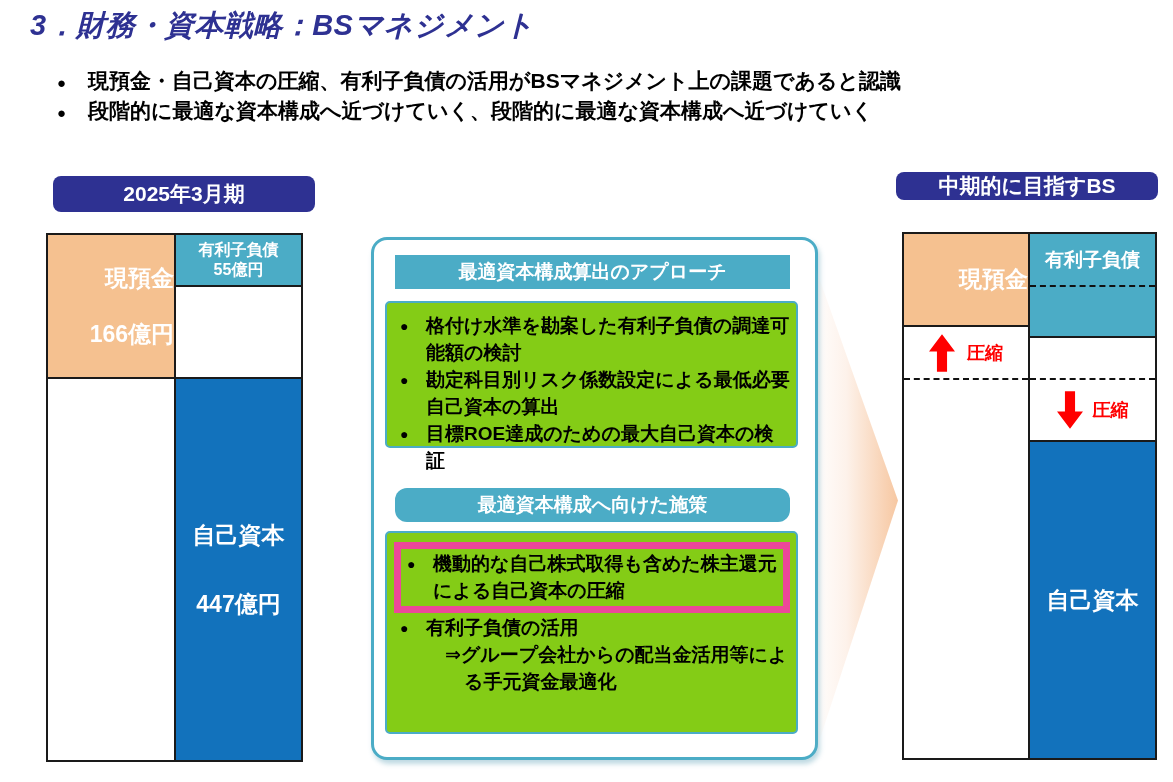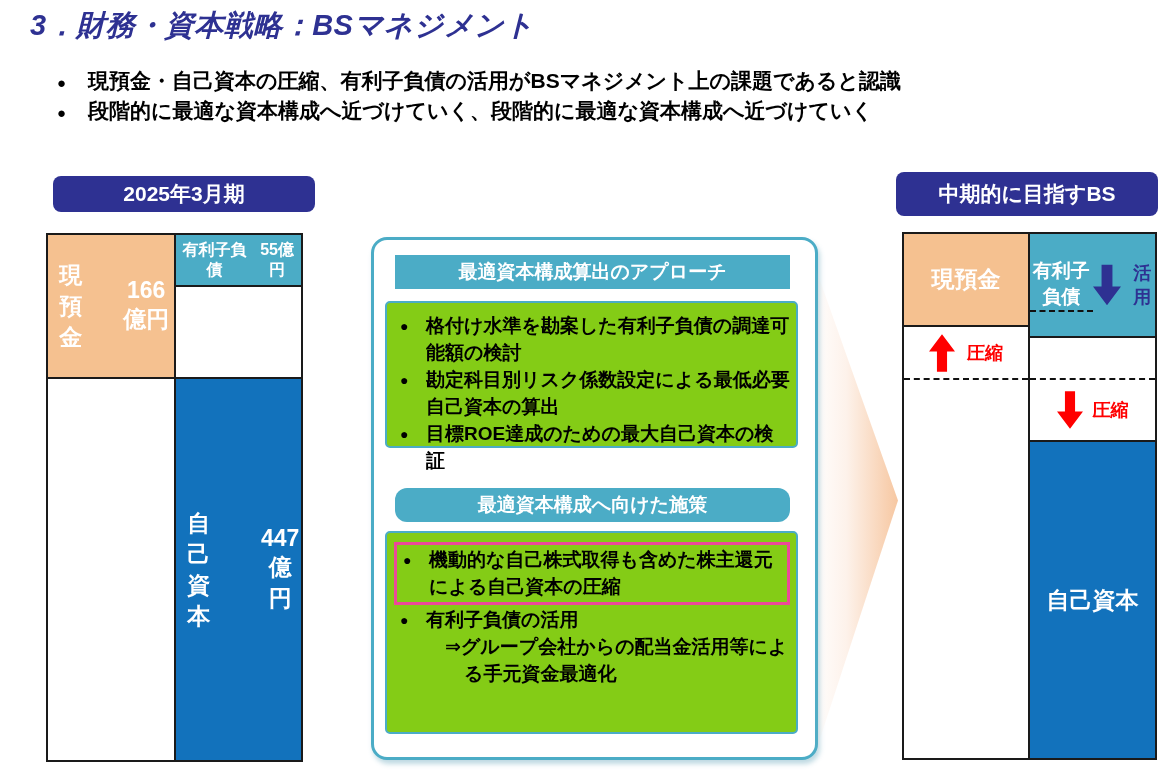--- a/index.html
+++ b/index.html
@@ -11,28 +11,28 @@
 
   
   #title{left:30px;top:6px;font-size:29px;color:#2E3192;letter-spacing:.5px;font-style:italic;}
   #msgs{left:57px;top:66px;width:1040px;margin:0;padding:0;list-style:none;font-size:21px;line-height:30px;}
   #msgs li{position:relative;padding-left:31px;}
   #msgs li::before{content:"●";position:absolute;left:0;top:2px;font-size:15px;}
 
   
   .badge{background:#2E3192;color:#fff;border-radius:8px;display:flex;align-items:center;justify-content:center;font-size:21px;}
   #badge-current{left:53px;top:176px;width:262px;height:36px;}
-  #badge-target{left:896px;top:172px;width:262px;height:44px;}
+  #badge-target{left:896px;top:172px;width:262px;height:28px;}
 
   
   .bs-table{border:2px solid #1a1a1a;background:#fff;box-sizing:border-box;}
   #bs-current{left:46px;top:233px;width:257px;height:529px;}
   #bs-target{left:902px;top:232px;width:255px;height:528px;}
-  .cell{position:absolute;box-sizing:border-box;display:flex;flex-direction:row;align-items:center;justify-content:center;text-align:center;color:#fff;}
-  .orange{background:#F5C190;}
+  .cell{position:absolute;box-sizing:border-box;display:flex;flex-direction:column;align-items:center;justify-content:center;text-align:center;color:#fff;}
+  .orange{background:#F5C190;align-items:flex-end;}
   .tealbg{background:#4BACC6;}
   .bluebg{background:#1272BC;}
   .vdiv{position:absolute;top:0;width:2px;height:100%;background:#1a1a1a;}
 
   #bs-current .cash{left:0;top:0;width:126px;height:144px;border-bottom:2px solid #1a1a1a;gap:25px;font-size:23px;}
   #bs-current .vdiv{left:126px;}
   #bs-current .debt{left:128px;top:0;width:125px;height:52px;border-bottom:2px solid #1a1a1a;font-size:16px;line-height:20px;}
   #bs-current .gap-r{left:128px;top:52px;width:125px;height:92px;border-bottom:2px solid #1a1a1a;background:#fff;}
   #bs-current .equity{left:128px;top:144px;width:125px;height:381px;gap:38px;font-size:23px;}
 
@@ -53,21 +53,21 @@
   .panel-header{position:absolute;left:21px;width:395px;height:34px;background:#4BACC6;color:#fff;font-size:19px;
                 display:flex;align-items:center;justify-content:center;font-family:Liberation Serif, serif;}
   #ph1{top:15px;}
   #ph2{top:248px;border-radius:12px;}
   .panel-box{position:absolute;left:11px;width:413px;border:2px solid #4BACC6;border-radius:5px;background:#84cc16;
              box-sizing:border-box;padding:9px 6px 6px 12px;font-size:19px;line-height:27px;color:#000;}
   #pb1{top:61px;height:147px;}
   #pb2{top:291px;height:203px;}
   .pitem{position:relative;padding-left:27px;}
   .pitem::before{content:"●";position:absolute;left:1px;top:1px;font-size:14px;}
-  .hl{border:3px solid #ec4899;margin:0 0 1px -5px;padding:1px 2px 2px 5px;}
+  .hl{border:7px solid #ec4899;margin:0 0 1px -5px;padding:1px 2px 2px 5px;}
   .sub{padding-left:65px;text-indent:-19px;}
 
   
   #flow-arrow{left:812px;top:258px;width:86px;height:505px;
     background:linear-gradient(90deg, rgba(248,203,173,0) 0%, rgba(248,203,173,0.25) 40%, rgba(246,196,156,0.95) 100%);
     clip-path:polygon(0 0, 100% 48%, 0 100%);}
   svg{display:block;}
 </style>
 </head>
 <body>
@@ -129,28 +129,20 @@
       <svg width="26" height="46" viewBox="0 0 36 52">
           <path d="M18 0 L36 24 H25 V52 H11 V24 H0 Z" fill="#FF0000"></path>
         </svg>
     </span>
     <span class="redtext">圧縮</span>
   </div>
   <div class="cell" style="left:0;top:146px;width:124px;height:378px;background:#fff;"></div>
   <div class="vdiv"></div>
   <div class="cell tealbg debt">
     <div class="debt-label">有利子負債</div>
-    <div class="debt-action">
-      <span>
-        <svg width="28" height="42" viewBox="0 0 36 52">
-            <path d="M11 0 H25 V28 H36 L18 52 L0 28 H11 Z" fill="#2E3192"></path>
-          </svg>
-      </span>
-      <span>活用</span>
-    </div>
   </div>
   <div class="cell gap-r"></div>
   <div class="cell compress-r">
     <span>
       <svg width="26" height="50" viewBox="0 0 36 52">
           <path d="M11 0 H25 V28 H36 L18 52 L0 28 H11 Z" fill="#FF0000"></path>
         </svg>
     </span>
     <span class="redtext">圧縮</span>
   </div>

